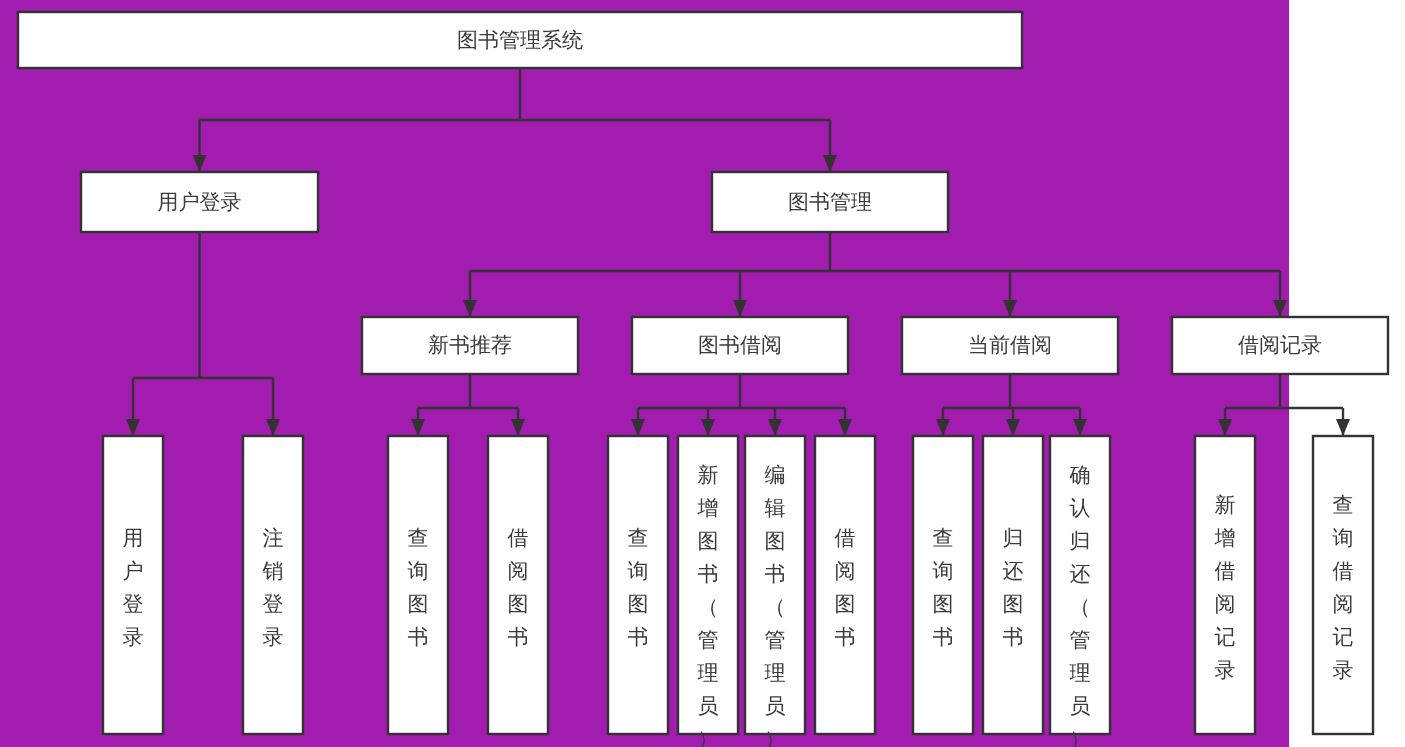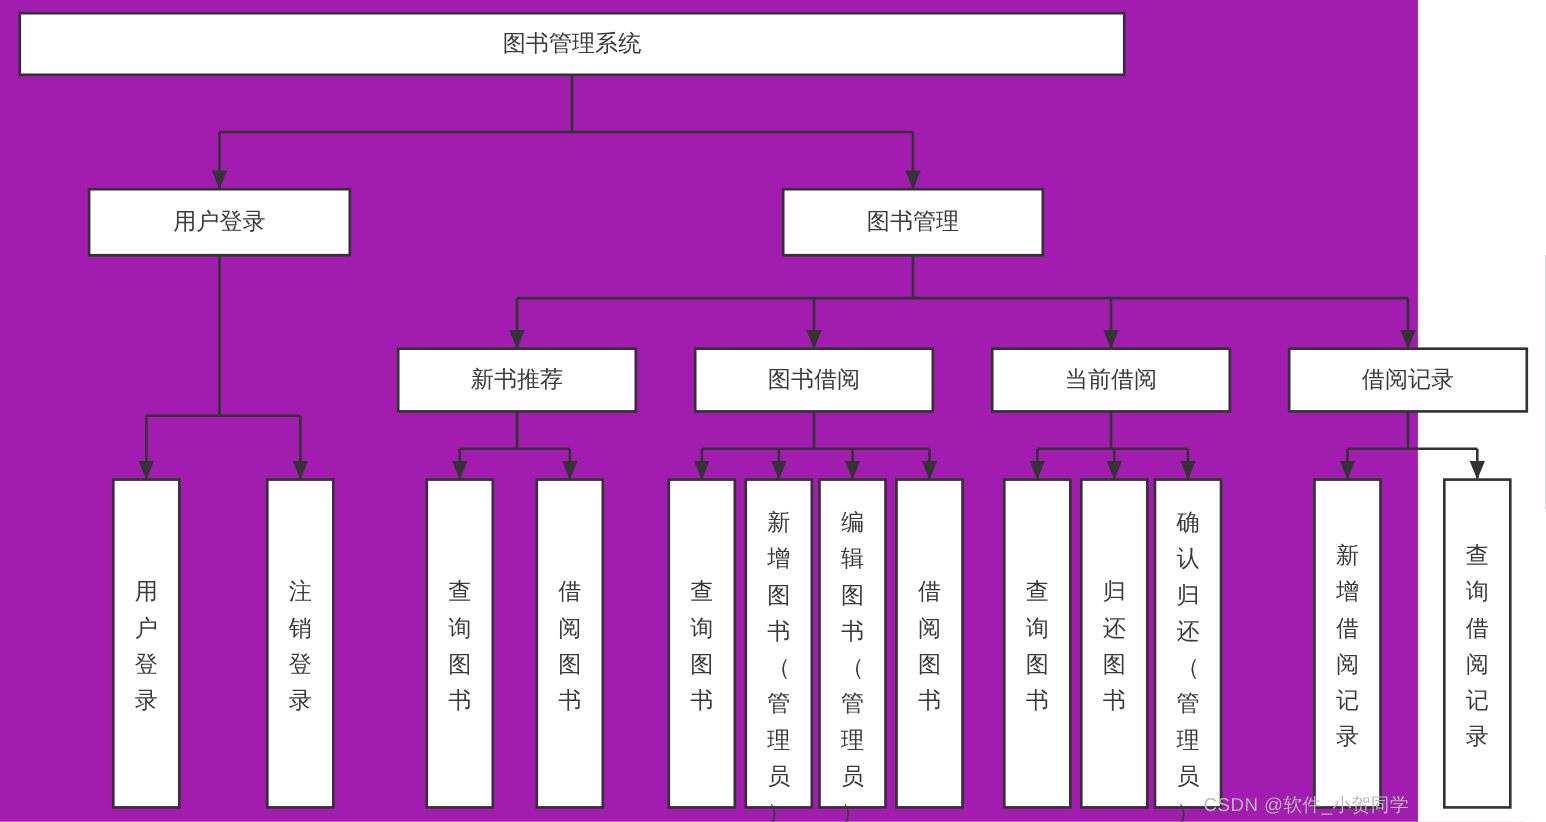--- a/index.html
+++ b/index.html
@@ -200,14 +200,13 @@
         <g>
           <rect x="1195" y="436" width="60" height="298" class="node-rect"></rect>
           <text x="1225" y="511.74" class="node-label-vertical"><tspan x="1225" dy="0">新</tspan><tspan x="1225" dy="33">增</tspan><tspan x="1225" dy="33">借</tspan><tspan x="1225" dy="33">阅</tspan><tspan x="1225" dy="33">记</tspan><tspan x="1225" dy="33">录</tspan></text>
         </g>
         <g>
           <rect x="1313" y="436" width="60" height="298" class="node-rect"></rect>
           <text x="1343" y="511.74" class="node-label-vertical"><tspan x="1343" dy="0">查</tspan><tspan x="1343" dy="33">询</tspan><tspan x="1343" dy="33">借</tspan><tspan x="1343" dy="33">阅</tspan><tspan x="1343" dy="33">记</tspan><tspan x="1343" dy="33">录</tspan></text>
         </g>
       </g>
   </svg>
-  <div class="watermark">CSDN @软件_小贺同学</div>
 </div>
 
 </body></html>

